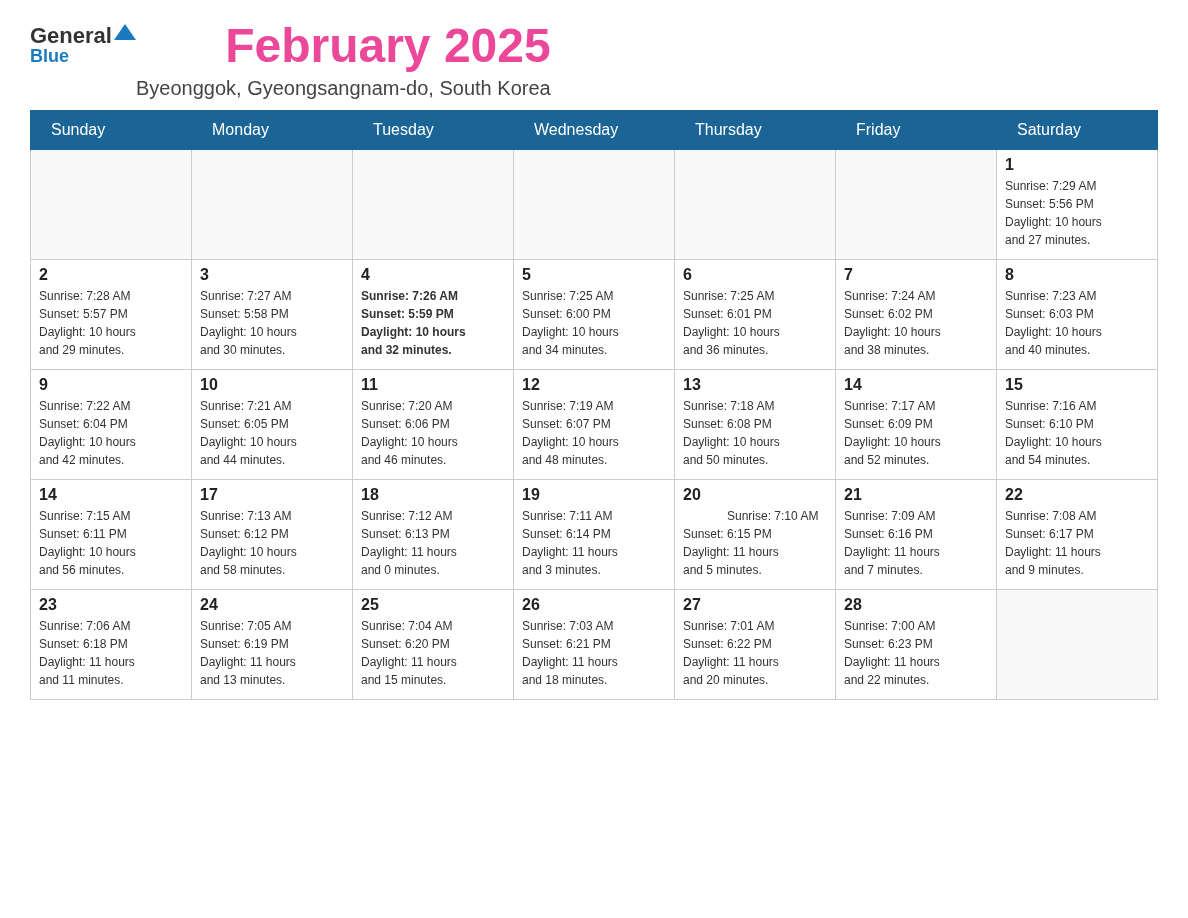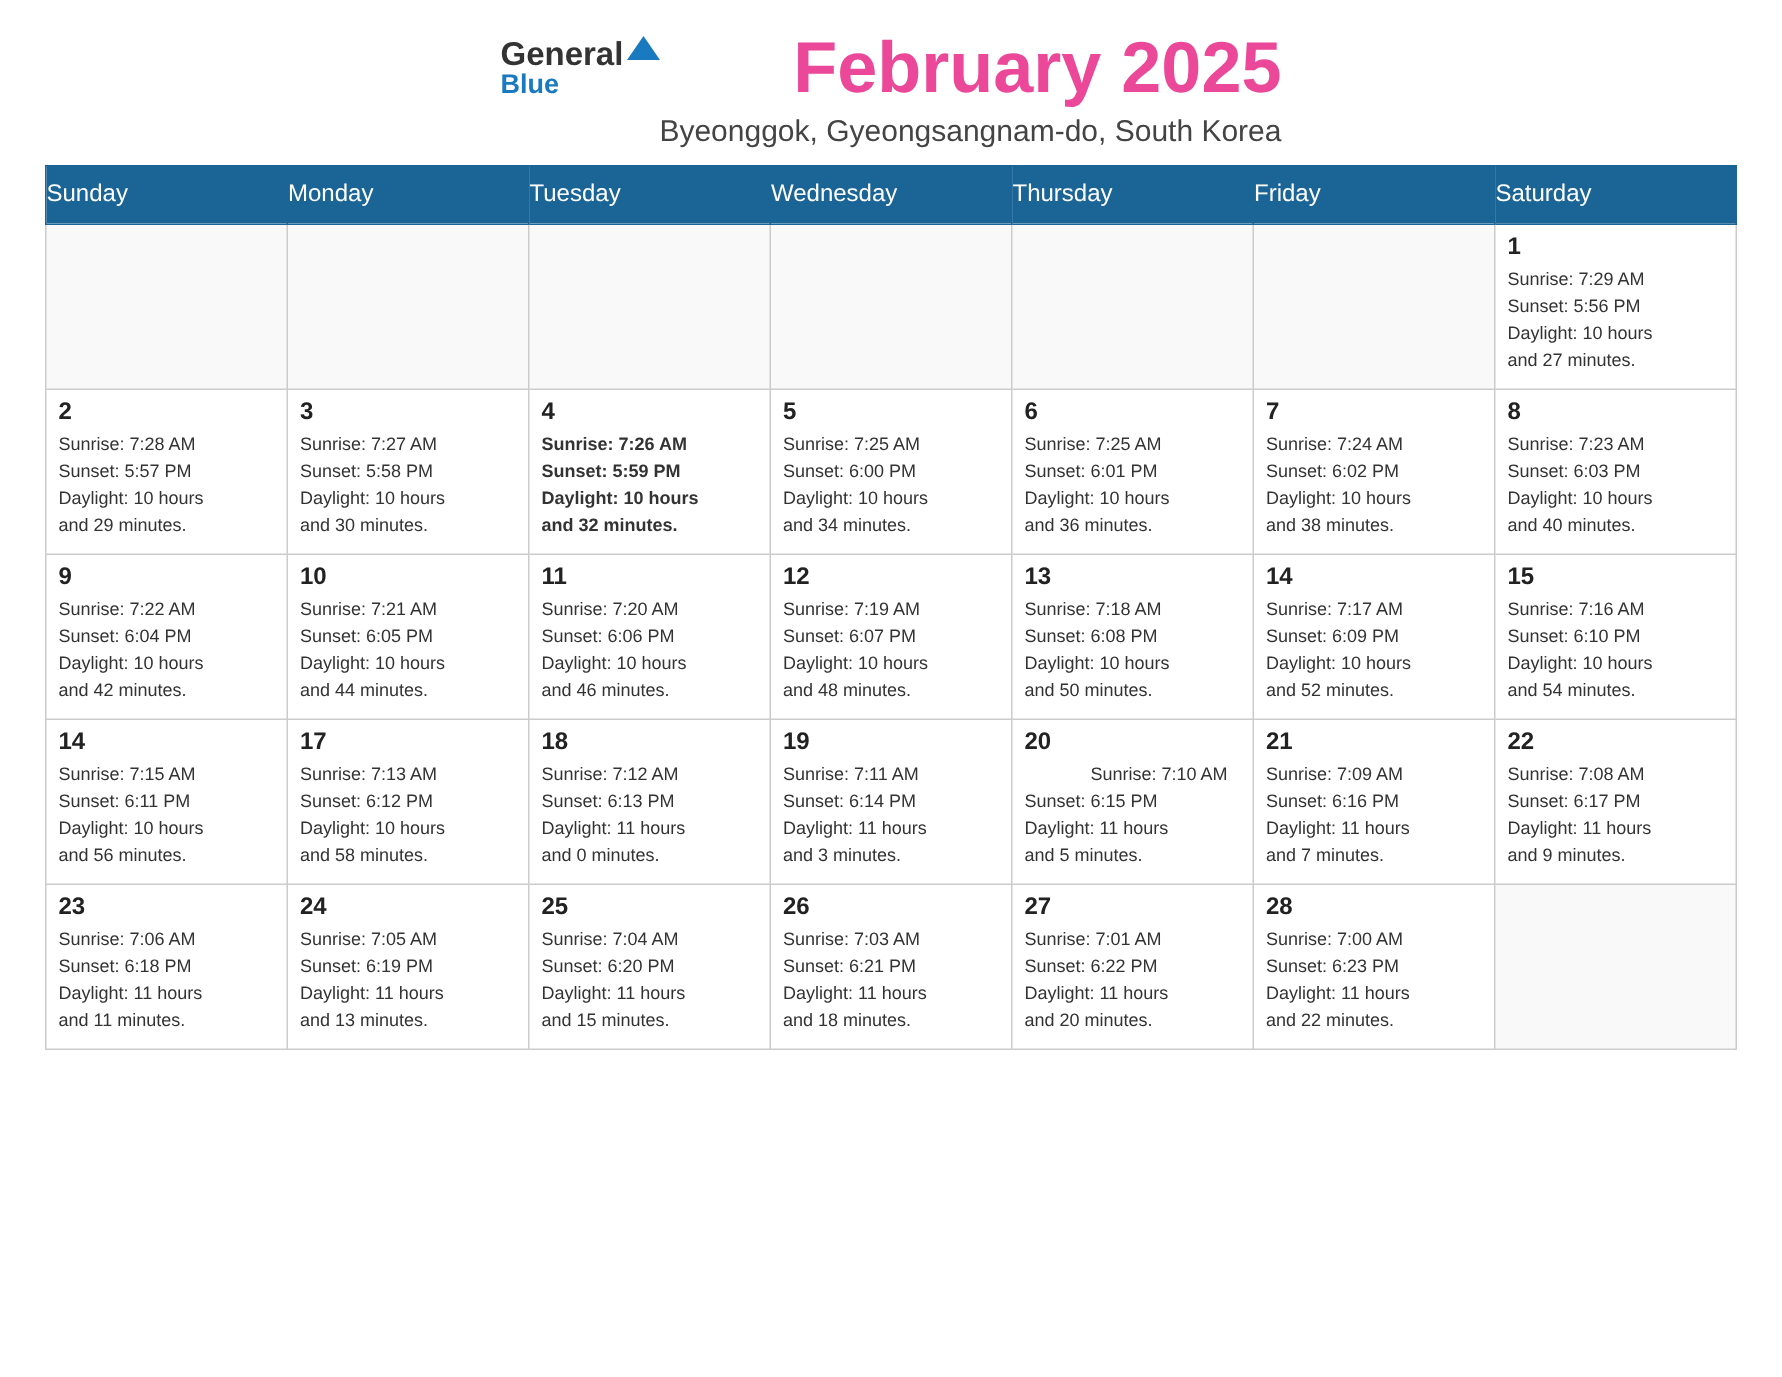--- a/index.html
+++ b/index.html
@@ -5,21 +5,21 @@
     * { box-sizing: border-box; margin: 0; padding: 0; }
     body {
       font-family: Arial, Helvetica, sans-serif;
       background: #fff;
       padding: 20px 30px;
       width: 1188px;
       min-height: 918px;
     }
     .header {
       display: flex;
-      justify-content: center;
+      justify-content: flex-start;
       align-items: flex-start;
       margin-bottom: 8px;
     }
     .logo {
       display: flex;
       flex-direction: column;
       align-items: flex-start;
       padding-top: 5px;
     }
     .logo-text-general {
@@ -51,21 +51,21 @@
     .calendar-table {
       width: 100%;
       border-collapse: collapse;
       margin-top: 10px;
     }
     .calendar-table thead tr th {
       background-color: #1a6496;
       color: #fff;
       font-size: 16px;
       font-weight: normal;
-      padding: 10px 0;
+      padding: 10px 20px;
       text-align: left;
       border: 1px solid #1a6496;
       margin-top: 28px;
     }
     .calendar-table tbody tr td {
       vertical-align: top;
       padding: 6px 8px;
       border: 1px solid #ccc;
       width: 14.28%;
       min-height: 110px;

